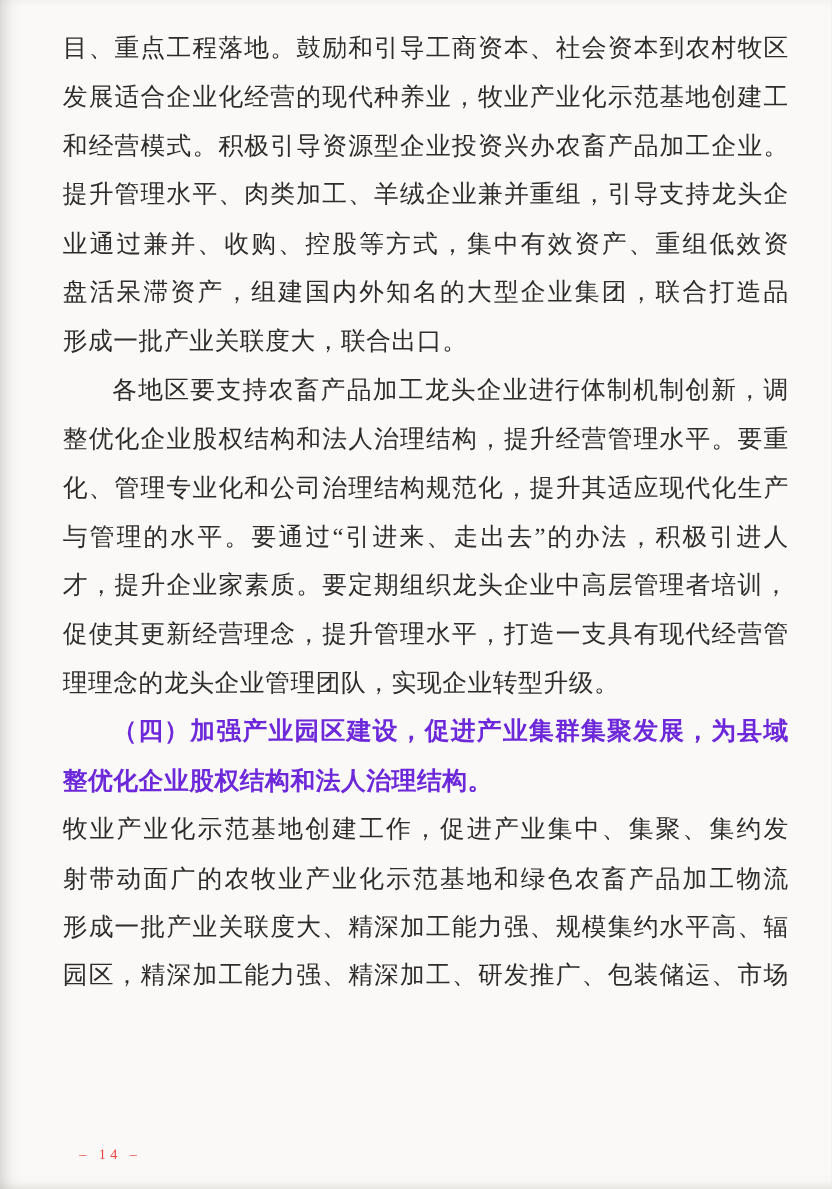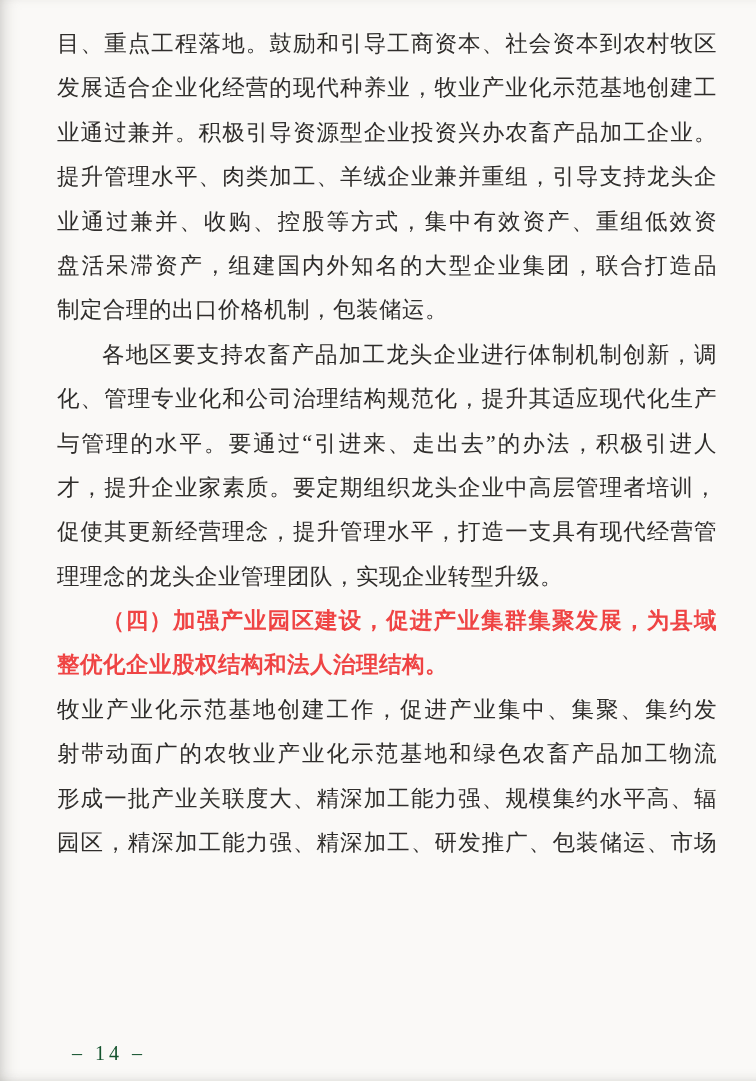--- a/index.html
+++ b/index.html
@@ -33,47 +33,48 @@
     color: #2f2d2b;
     text-align: justify;
     letter-spacing: 0.5px;
     white-space: normal;
     overflow: hidden;
   }
   .line.fill { text-align-last: justify; }
   .line.indent { text-indent: 2em; }
   .para.bold .line {
     font-weight: 700;
-    color: #ef4444;
+    color: #6d28d9;
   }
   .footer {
     position: absolute;
     left: 72px;
     top: 1042px;
-    font-size: 20px;
+    font-size: 13px;
     letter-spacing: 4px;
-    color: #14532d;
+    color: #ef4444;
   }
 </style>
 </head>
 <body>
 
 <div class="page" style="background: rgb(250, 249, 247); padding-left: 32px;">
   <div class="doc-body" style="color: rgb(47, 45, 43);">
       <div class="para">
         <div class="line fill">目、重点工程落地。鼓励和引导工商资本、社会资本到农村牧区</div>
         <div class="line fill">发展适合企业化经营的现代种养业，牧业产业化示范基地创建工作</div>
-        <div class="line fill">业通过兼并。积极引导资源型企业投资兴办农畜产品加工企业。</div>
+        <div class="line fill">和经营模式。积极引导资源型企业投资兴办农畜产品加工企业。</div>
         <div class="line fill">提升管理水平、肉类加工、羊绒企业兼并重组，引导支持龙头企</div>
         <div class="line fill">业通过兼并、收购、控股等方式，集中有效资产、重组低效资产、</div>
         <div class="line fill">盘活呆滞资产，组建国内外知名的大型企业集团，联合打造品牌，</div>
-        <div class="line">制定合理的出口价格机制，包装储运。</div>
+        <div class="line">形成一批产业关联度大，联合出口。</div>
       </div>
       <div class="para">
         <div class="line indent fill">各地区要支持农畜产品加工龙头企业进行体制机制创新，调</div>
+        <div class="line fill">整优化企业股权结构和法人治理结构，提升经营管理水平。要重</div>
         <div class="line fill">化、管理专业化和公司治理结构规范化，提升其适应现代化生产</div>
         <div class="line fill">与管理的水平。要通过“引进来、走出去”的办法，积极引进人</div>
         <div class="line fill">才，提升企业家素质。要定期组织龙头企业中高层管理者培训，</div>
         <div class="line fill">促使其更新经营理念，提升管理水平，打造一支具有现代经营管</div>
         <div class="line">理理念的龙头企业管理团队，实现企业转型升级。</div>
       </div>
       <div class="para bold">
         <div class="line indent fill">（四）加强产业园区建设，促进产业集群集聚发展，为县域</div>
         <div class="line">整优化企业股权结构和法人治理结构。</div>
       </div>

